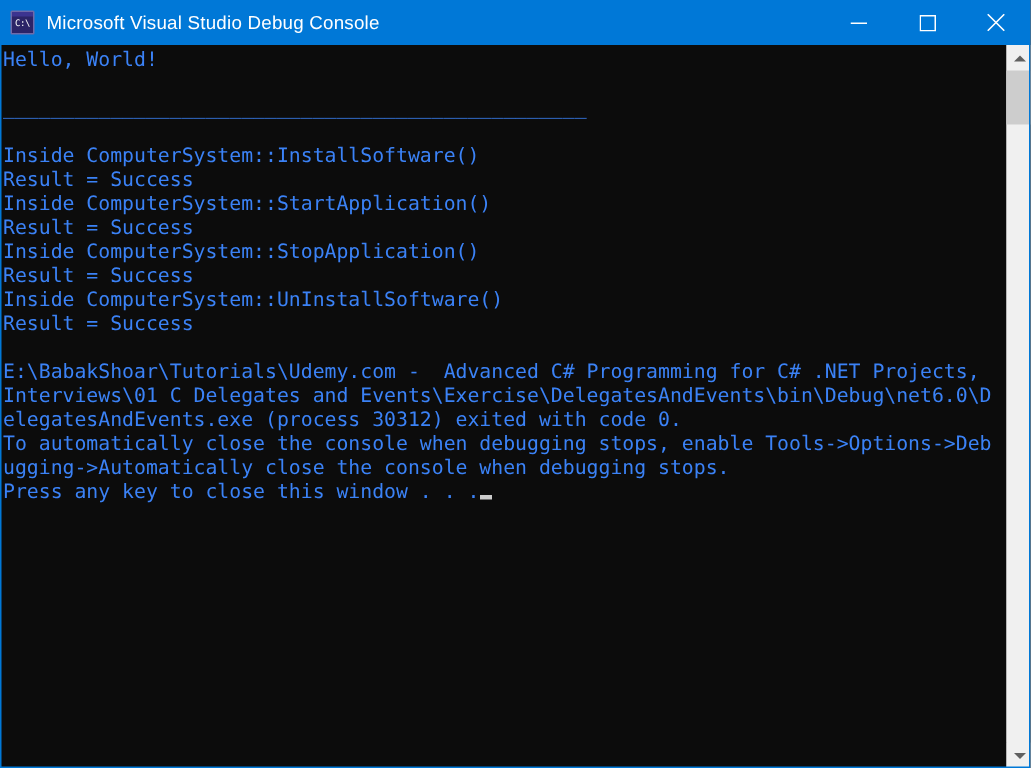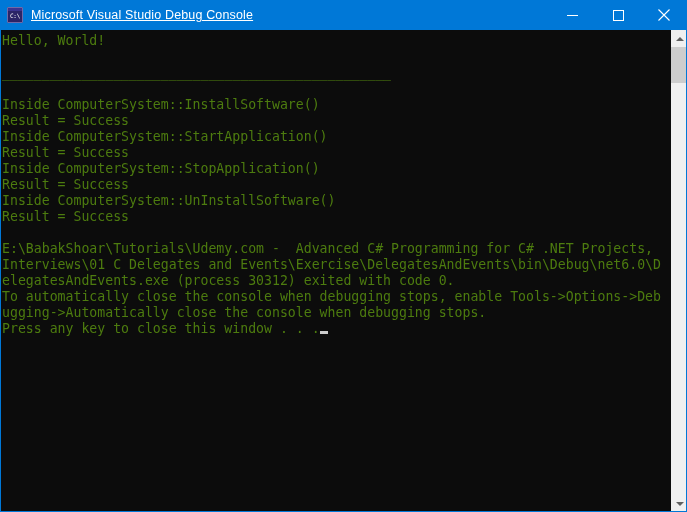--- a/index.html
+++ b/index.html
@@ -68,21 +68,20 @@
     height: 3px;
     background: #3c3490;
   }
   .title-text {
     color: #ffffff;
     font-size: 12.5px;
     font-family: "Liberation Sans", sans-serif;
     letter-spacing: 0.15px;
     white-space: nowrap;
     flex: 1 1 auto;
-    text-decoration: underline;
   }
   .win-controls {
     display: flex;
     align-items: stretch;
     height: 30px;
     flex: 0 0 auto;
   }
   .win-btn {
     width: 46px;
     height: 30px;
@@ -98,21 +97,21 @@
     flex: 1 1 auto;
     display: flex;
     flex-direction: row;
     background: #0c0c0c;
     overflow: hidden;
     position: relative;
   }
   .console {
     flex: 1 1 auto;
     background: #0c0c0c;
-    color: #4d7c0f;
+    color: #3b82f6;
     font-family: "DejaVu Sans Mono", "Liberation Mono", monospace;
     font-size: 13.2px;
     line-height: 16px;
     padding: 3px 0 0 2px;
     white-space: pre;
     overflow: hidden;
     box-sizing: border-box;
   }
   .console .line {
     height: 16px;

